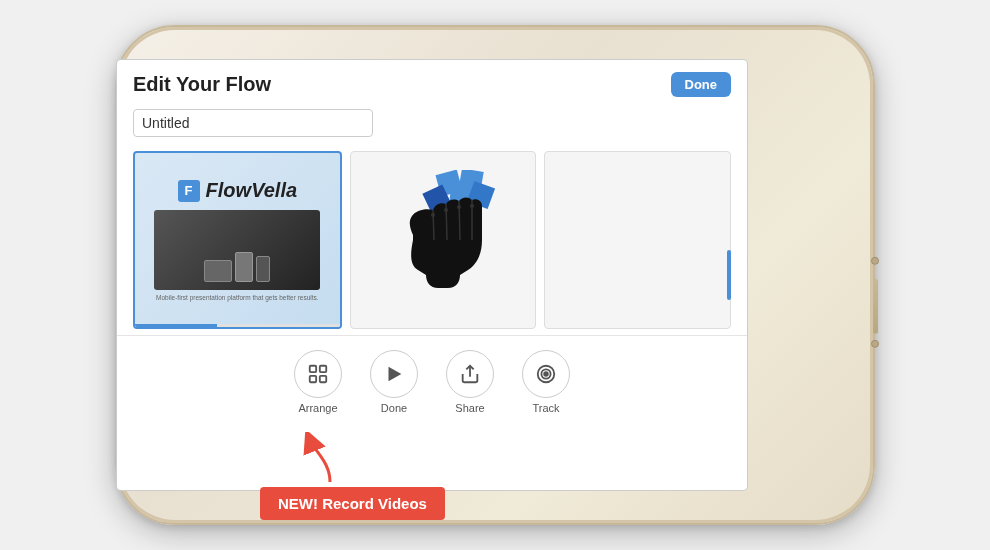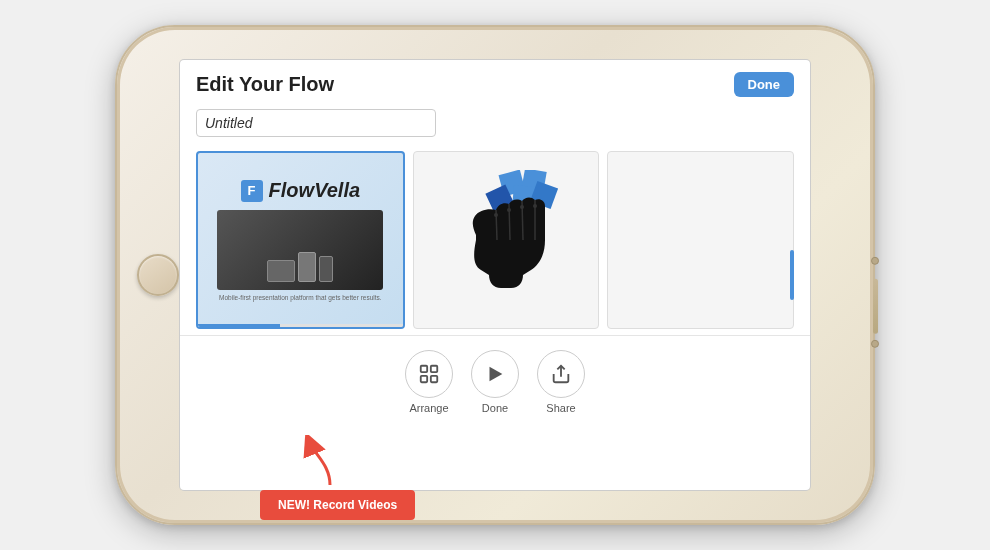--- a/index.html
+++ b/index.html
@@ -30,21 +30,20 @@
       height: 500px;
       background: linear-gradient(135deg, #f5f0e8 0%, #e8e0d0 40%, #f0ead8 70%, #e5dcc8 100%);
       border-radius: 60px;
       border: 2px solid #c8b89a;
       box-shadow:
         inset 0 0 0 3px #d4c4a8,
         0 8px 30px rgba(0,0,0,0.25),
         0 2px 8px rgba(0,0,0,0.15);
       display: flex;
       align-items: center;
-      justify-content: center;
     }
 
     
     .iphone-side-right {
       position: absolute;
       right: -6px;
       top: 50%;
       transform: translateY(-20%);
       display: flex;
       flex-direction: column;
@@ -125,21 +124,20 @@
 
     .screen-input {
       width: 240px;
       border: 1px solid #ccc;
       border-radius: 4px;
       padding: 5px 8px;
       font-size: 14px;
       color: #333;
       background: #fff;
       outline: none;
-      font-style: italic;
     }
 
     
     .slides-area {
       display: flex;
       gap: 8px;
       padding: 6px 16px;
       height: 190px;
       align-items: stretch;
     }
@@ -255,21 +253,21 @@
       height: 50px;
       background: #4A90D9;
       border-radius: 2px;
     }
 
     
     .toolbar {
       display: flex;
       align-items: center;
       justify-content: center;
-      gap: 18px;
+      gap: 28px;
       padding: 14px 12px 10px 12px;
       border-top: 1px solid #e5e5e5;
     }
 
     .toolbar-item {
       display: flex;
       flex-direction: column;
       align-items: center;
       gap: 4px;
       cursor: pointer;
@@ -307,21 +305,21 @@
       align-items: flex-start;
     }
 
     .arrow-svg {
       margin-left: 40px;
     }
 
     .new-badge {
       background: #e84c3d;
       color: white;
-      font-size: 12px;
+      font-size: 15px;
       font-weight: 700;
       padding: 8px 18px;
       border-radius: 4px;
       white-space: nowrap;
     }
 
     
     .icon-svg {
       width: 22px;
       height: 22px;
@@ -447,20 +445,30 @@
             <svg class="icon-svg" viewBox="0 0 24 24" fill="none" stroke="#555" stroke-width="2">
               <path d="M4 12 L4 19 C4 20.1 4.9 21 6 21 L18 21 C19.1 21 20 20.1 20 19 L20 12"></path>
               <polyline points="12,3 12,15"></polyline>
               <polyline points="8,7 12,3 16,7"></polyline>
             </svg>
           </div>
           <span class="toolbar-label">Share</span>
         </div>
 
 
+        <div class="toolbar-item">
+          <div class="toolbar-icon-circle">
+            <svg class="icon-svg" viewBox="0 0 24 24" fill="none" stroke="#555" stroke-width="2">
+              <circle cx="12" cy="12" r="9"></circle>
+              <circle cx="12" cy="12" r="5"></circle>
+              <circle cx="12" cy="12" r="2" fill="#555"></circle>
+            </svg>
+          </div>
+          <span class="toolbar-label">Track</span>
+        </div>
 
       </div>
     </div>
 
   </div>
 
   <div class="arrow-annotation">
 
     <svg width="60" height="55" viewBox="0 0 60 55" class="arrow-svg">
       <defs>

